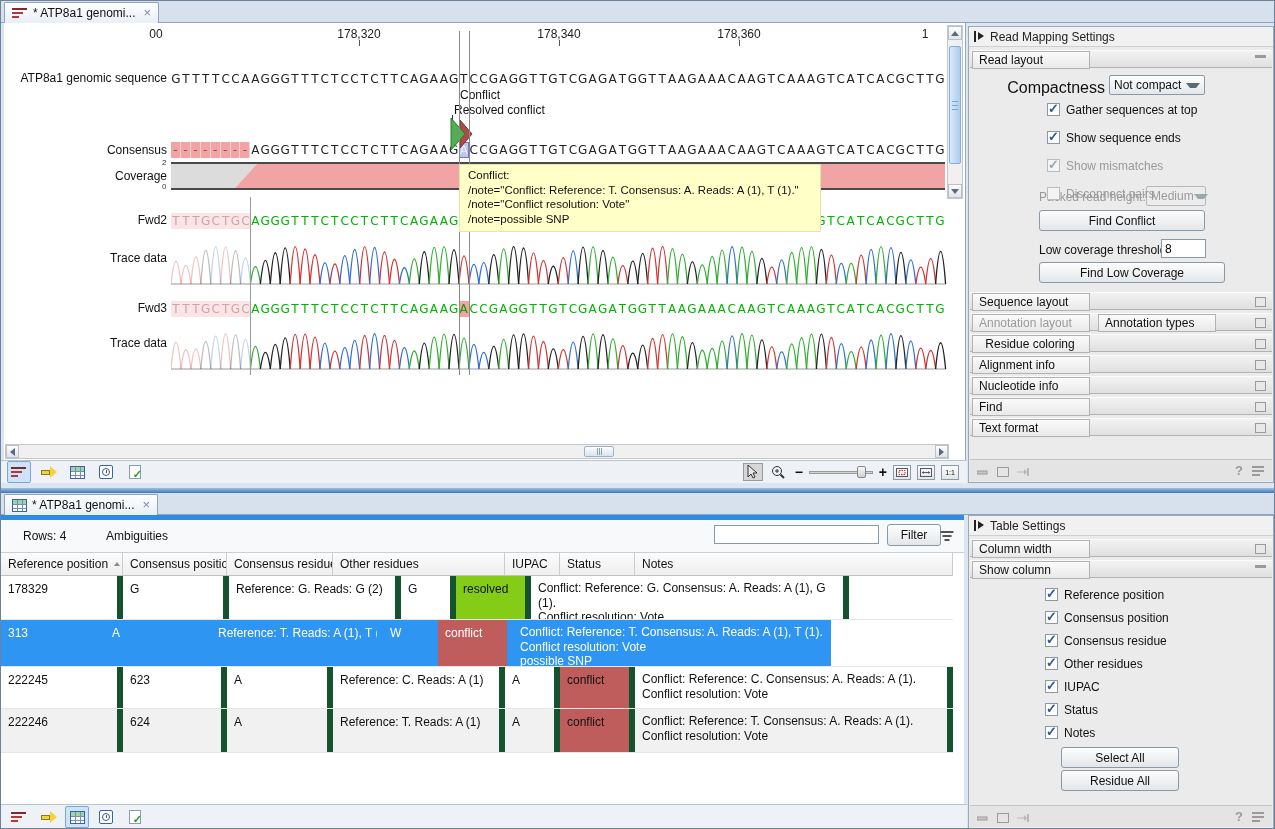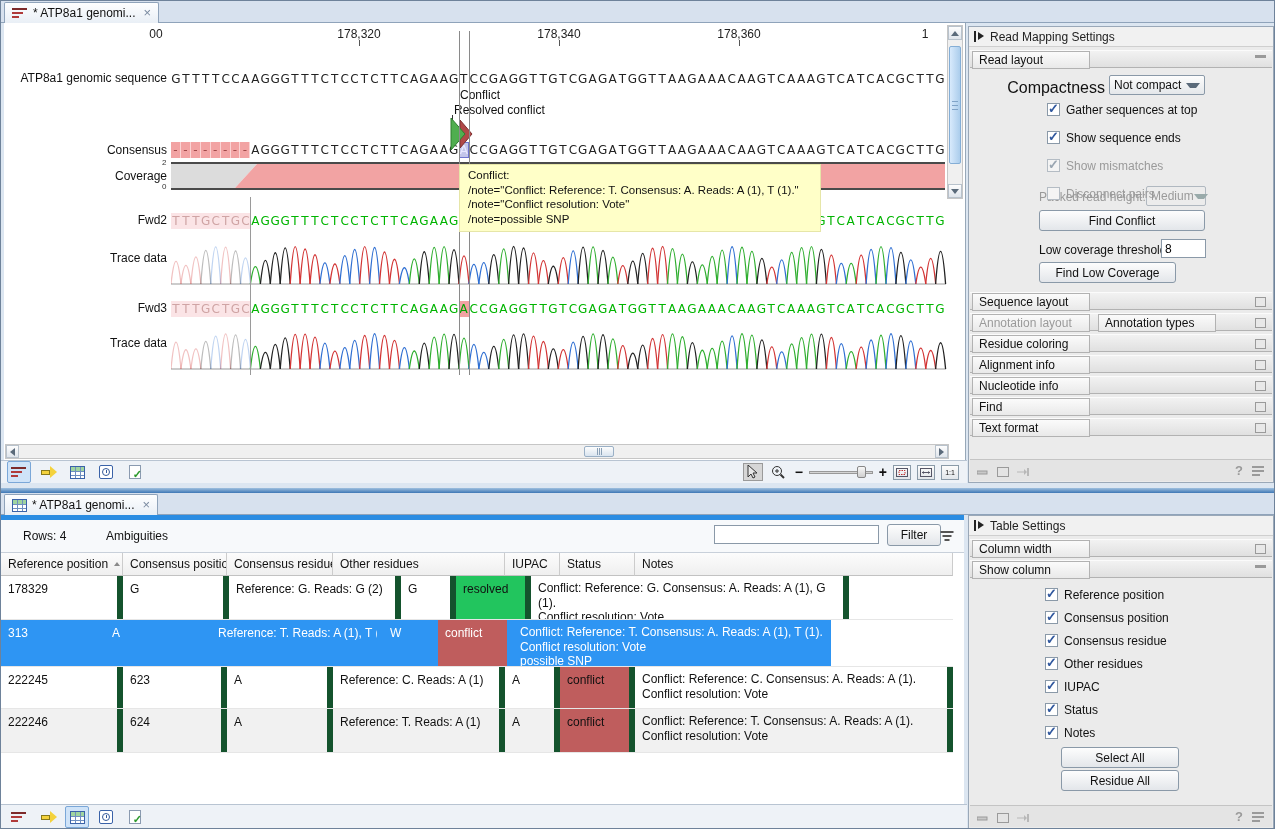--- a/index.html
+++ b/index.html
@@ -120,21 +120,21 @@
   .ic-funnel b:nth-child(3){top:9px;width:5px}
   .tblwrap{position:absolute;left:0;width:963px;background:#fff}
   .trow{display:flex;width:952px}
   .tcell{border-right:6px solid #14532d;padding:6px 0 0 7px;font-size:12px;overflow:hidden;white-space:nowrap}
   .thead .tcell{background:linear-gradient(#fcfcfc,#efefef);border-bottom:1px solid #c2c2c2;border-right:1px solid #cccccc;padding-top:4px;height:23px}
   .trow.body{border-bottom:1px solid #e6e6e6}
   .trow.alt .tcell{background:#f1f1f1}
   .trow.sel .tcell{background:#2e95f3;color:#fff;border-right-color:#2e95f3}
   .tcell.status{padding:0}
   .stfill{height:calc(100% + 1px);padding:6px 0 0 7px}
-  .st-resolved{background:#22c55e;color:#111}
+  .st-resolved{background:#84cc16;color:#111}
   .st-conflict{background:#bf5d5d;color:#111}
   .trow.sel .stfill{color:#fff}
   .notes div{line-height:14.5px}
   .sort{display:inline-block;margin-left:6px;border-left:3.5px solid transparent;border-right:3.5px solid transparent;border-bottom:4px solid #8a8a8a;vertical-align:2px}
 </style>
 </head>
 <body>
 
 <div class="app">
 
@@ -487,33 +487,33 @@
     </div>
 
     <div class="abs dis-lab" style="top:163px;left:70px;color:#9a9a9a">Packed read height:</div>
     <div class="dd dis" style="top:159px;left:177px;width:60px">
       <span>Medium</span>
       <span class="da tri tri-down" style="border-top-color:#9aa"></span>
     </div>
     <div class="btn" style="top:183px;left:70px;width:166px">Find Conflict</div>
     <div class="abs" style="top:216px;left:70px">Low coverage threshold</div>
     <input class="txtin" style="top: 212px; left: 192px; width: 45px;" value="8">
-    <div class="btn" style="top:235px;left:70px;width:137px">Find Low Coverage</div>
+    <div class="btn" style="top:235px;left:70px;width:186px">Find Low Coverage</div>
 
     <div id="top-collapsed-groups">
         <div class="grp" style="top: 265px;">
           <span class="grp-label">Sequence layout</span>
           <span class="grp-right ic-expandbox"></span>
         </div>
         <div class="grp" style="top: 286px;">
           <span class="grp-label dis">Annotation layout</span>
           <span class="grp-label second">Annotation types</span>
           <span class="grp-right ic-expandbox"></span>
         </div>
-        <div class="grp" style="top: 307px;">
+        <div class="grp" style="top: 307px; text-align: center;">
           <span class="grp-label">Residue coloring</span>
           <span class="grp-right ic-expandbox"></span>
         </div>
         <div class="grp" style="top: 328px;">
           <span class="grp-label">Alignment info</span>
           <span class="grp-right ic-expandbox"></span>
         </div>
         <div class="grp" style="top: 349px;">
           <span class="grp-label">Nucleotide info</span>
           <span class="grp-right ic-expandbox"></span>

